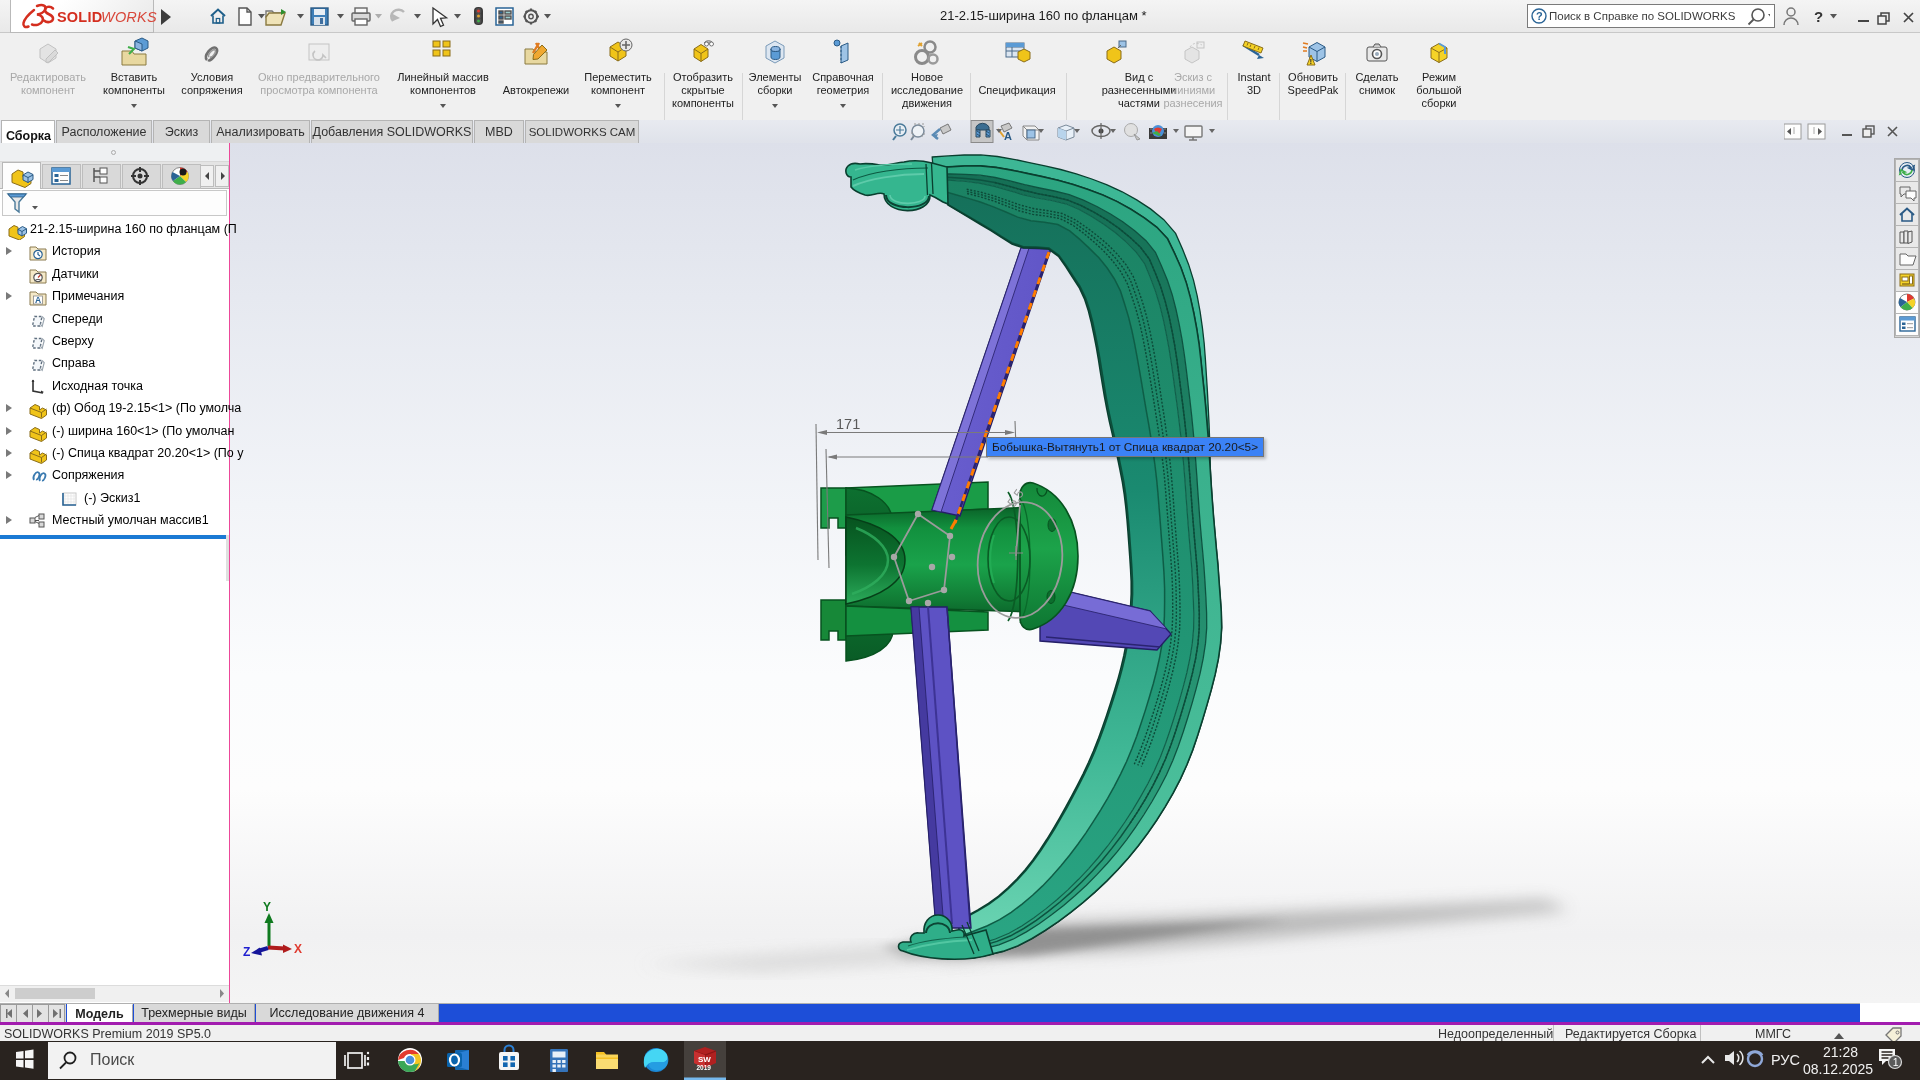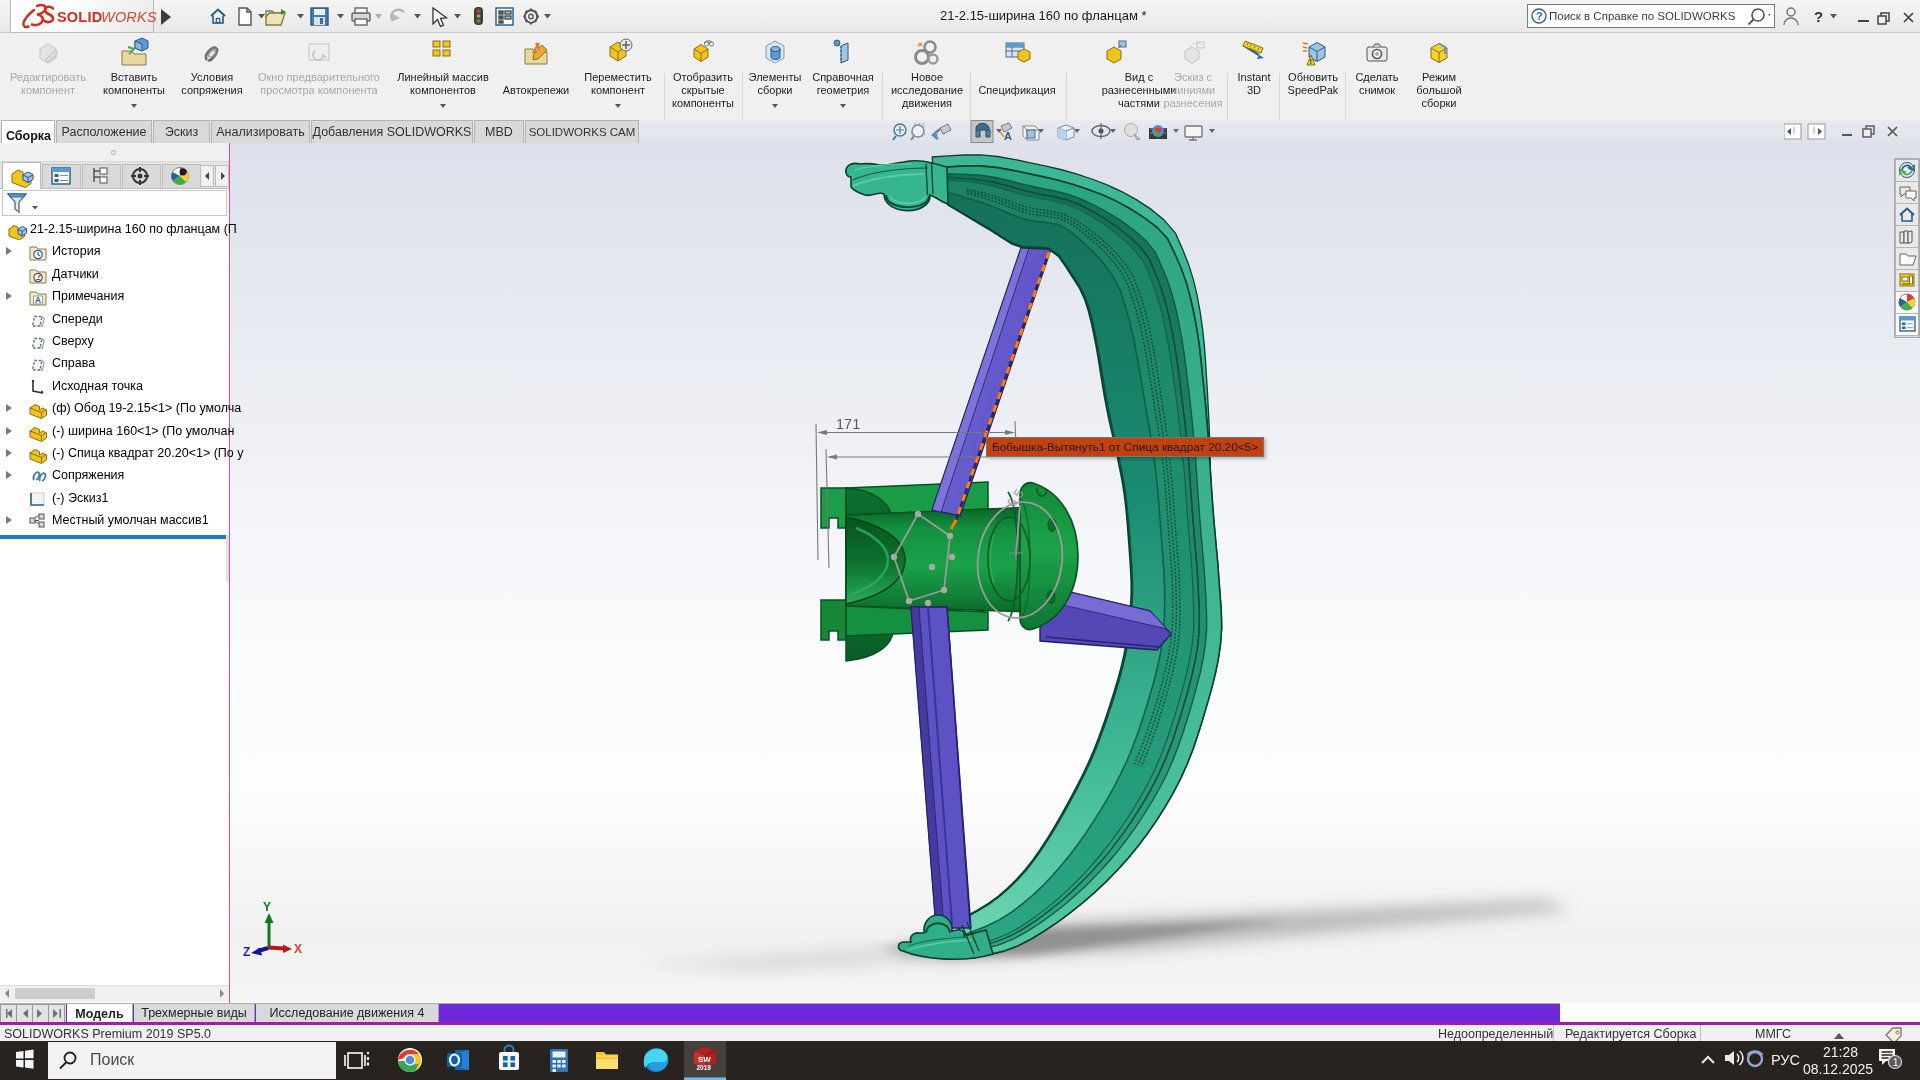--- a/index.html
+++ b/index.html
@@ -12,25 +12,25 @@
 .rsep{position:absolute;top:40px;width:1px;height:62px;background:#d6d6d6;}
 .dar{display:inline-block;width:0;height:0;border-left:3.5px solid transparent;border-right:3.5px solid transparent;border-top:4px solid #555;}
 #tabrow{left:0;top:120px;width:1920px;height:23px;background:linear-gradient(#e8eaf0,#dfe2ea);}
 .tab{position:absolute;top:0;height:23px;background:#d9d9d9;border:1px solid #b4b4b4;border-bottom:none;font-size:12.5px;color:#333;text-align:center;line-height:22px;padding:0 14px;}
 .tab.active{background:#ffffff;font-weight:bold;color:#111;}
 #viewport{left:230px;top:143px;width:1690px;height:860px;background:linear-gradient(180deg,#dde0ea 0%,#e6e9f0 18%,#f2f4f8 42%,#fbfcfd 62%,#fdfdfd 75%,#f1f1f2 92%,#f4f4f4 100%);}
 #leftpanel{left:0;top:143px;width:230px;height:860px;background:#ffffff;border-right:1px solid #ec4899;}
 .titem{position:absolute;left:0;width:229px;height:22px;font-size:12.5px;color:#000;white-space:nowrap;}
 .titem span.lbl{position:absolute;left:52px;top:3px;}
 .exp{position:absolute;left:6px;top:6px;width:0;height:0;border-top:4.5px solid transparent;border-bottom:4.5px solid transparent;border-left:6px solid #7a7a7a;}
-#modeltabs{left:0;top:1003px;width:1560px;height:19px;background:#6d28d9;border-top:1px solid #b0b0b0;}
+#modeltabs{left:0;top:1003px;width:1860px;height:19px;background:#1d4ed8;border-top:1px solid #b0b0b0;}
 .mtab{position:absolute;top:0;height:19px;border-right:1px solid #a8a8a8;background:#d9d9d9;font-size:12.5px;color:#222;line-height:18px;text-align:center;}
 #statusbar{left:0;top:1022px;width:1920px;height:19px;background:#f0f0f0;border-top:3px solid #a21caf;font-size:12.5px;color:#333;}
 #taskbar{left:0;top:1041px;width:1920px;height:39px;background:#29231f;}
-.tipx{position:absolute;font-size:11.8px;color:#1a1a1a;background:#c2410c;border:1px solid #767676;padding:2px 5px;white-space:nowrap;box-shadow:2px 2px 3px rgba(0,0,0,0.25);}
+.tipx{position:absolute;font-size:11.8px;color:#1a1a1a;background:#3b82f6;border:1px solid #767676;padding:2px 5px;white-space:nowrap;box-shadow:2px 2px 3px rgba(0,0,0,0.25);}
 </style></head>
 <body>
 
 <div id="titlebar" class="abs">
  <svg class="abs" style="left:0;top:0" width="1920" height="33">
 
   <g stroke="#4f4f4f" fill="none" stroke-width="1.4">
 
    <path d="M211 16 L218 9.5 L225 16" stroke="#1e5f8a" stroke-width="2"></path>
    <path d="M213 15.5 V23 H223 V15.5" stroke="#1e5f8a" stroke-width="1.6"></path>
@@ -683,21 +683,21 @@
 <div class="titem" style="top:322px;">
 <span class="exp"></span>
 <svg class="abs" style="left:0;top:1px" width="52" height="20">
         <g transform="translate(31,2)">
           <path d="M3 12 C1 9 5 3 7.5 4.5 C10 6 7 12 5 11.5" fill="none" stroke="#3a7ab0" stroke-width="1.8"></path>
           <path d="M9 13 C7 10 11 4 13.5 5.5 C16 7 13 13 11 12.5" fill="none" stroke="#3a7ab0" stroke-width="1.8"></path>
         </g>
       </svg>
 <span class="lbl">Сопряжения</span>
 </div>
-<div class="titem" style="top:345px;">
+<div class="titem" style="top:345px;margin-left:32px;">
 <svg class="abs" style="left:0;top:1px" width="52" height="20">
         <g transform="translate(30,3)">
           <rect x="1" y="1" width="13" height="12" fill="#fdfdfd" stroke="#c8c8c8"></rect>
           <path d="M3 1 v12 M6 1 v12 M9 1 v12 M12 1 v12 M1 4 h13 M1 7 h13 M1 10 h13" stroke="#e4e4e4" stroke-width="0.7"></path>
           <path d="M1 1 v12 h13" fill="none" stroke="#2a6496" stroke-width="1.6"></path>
         </g>
       </svg>
 <span class="lbl">(-) Эскиз1</span>
 </div>
 <div class="titem" style="top:367px;">

